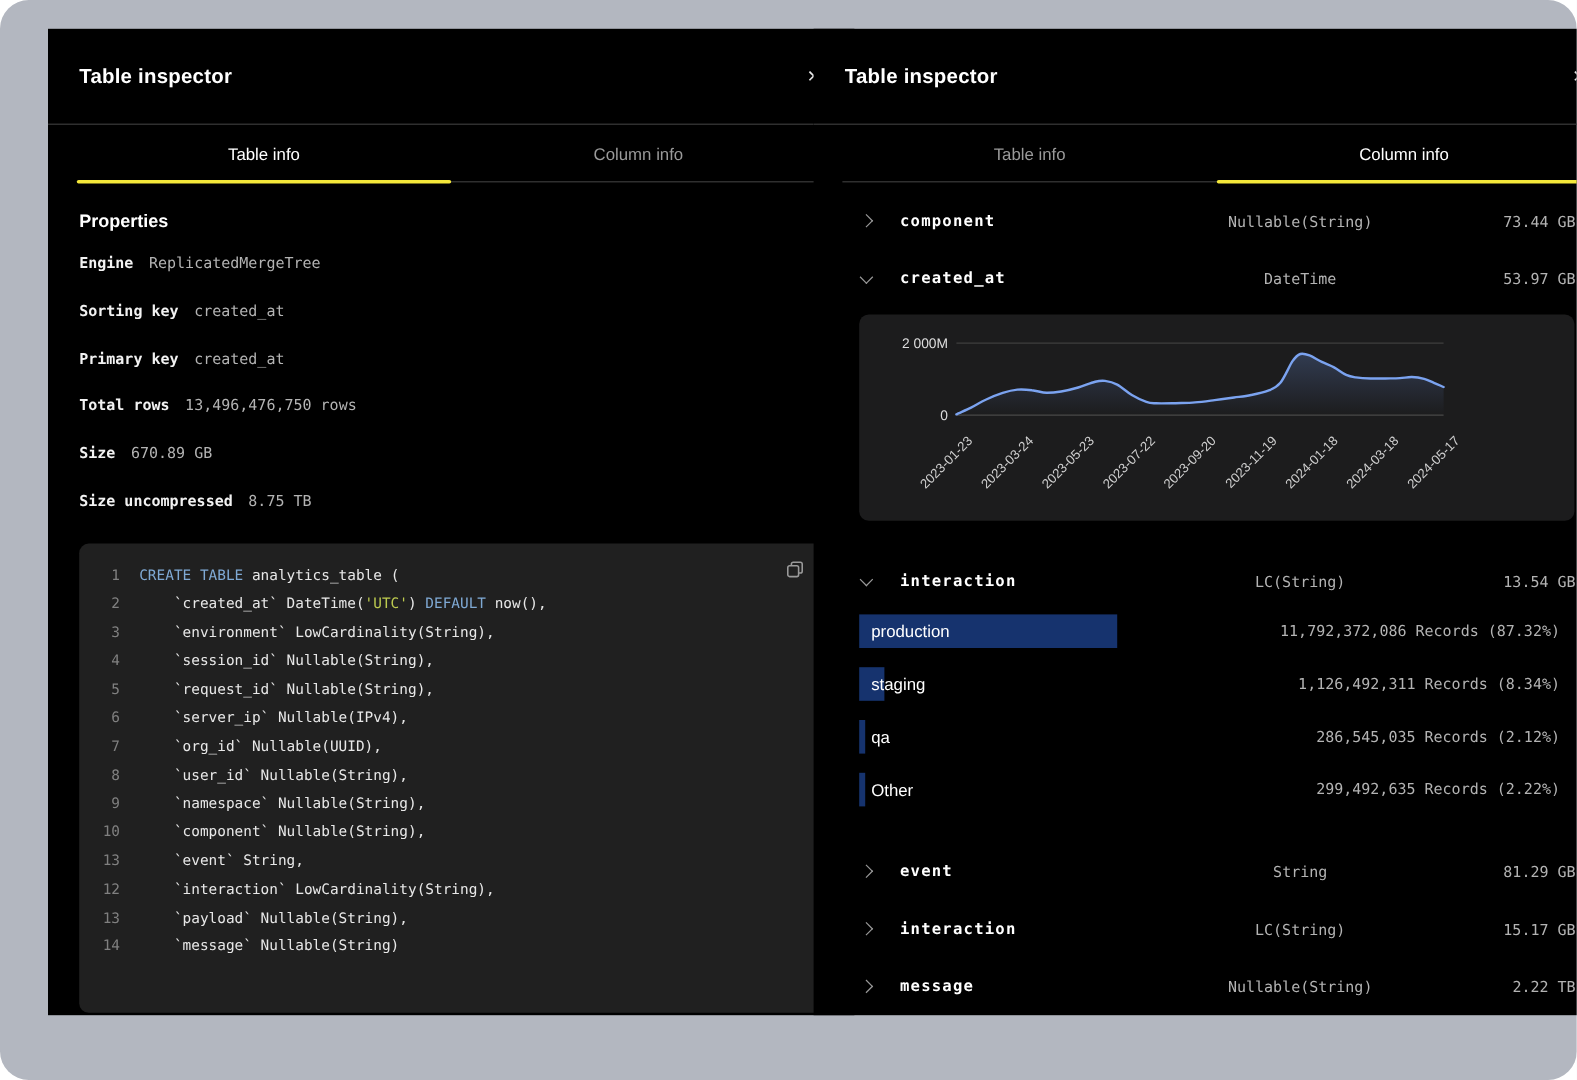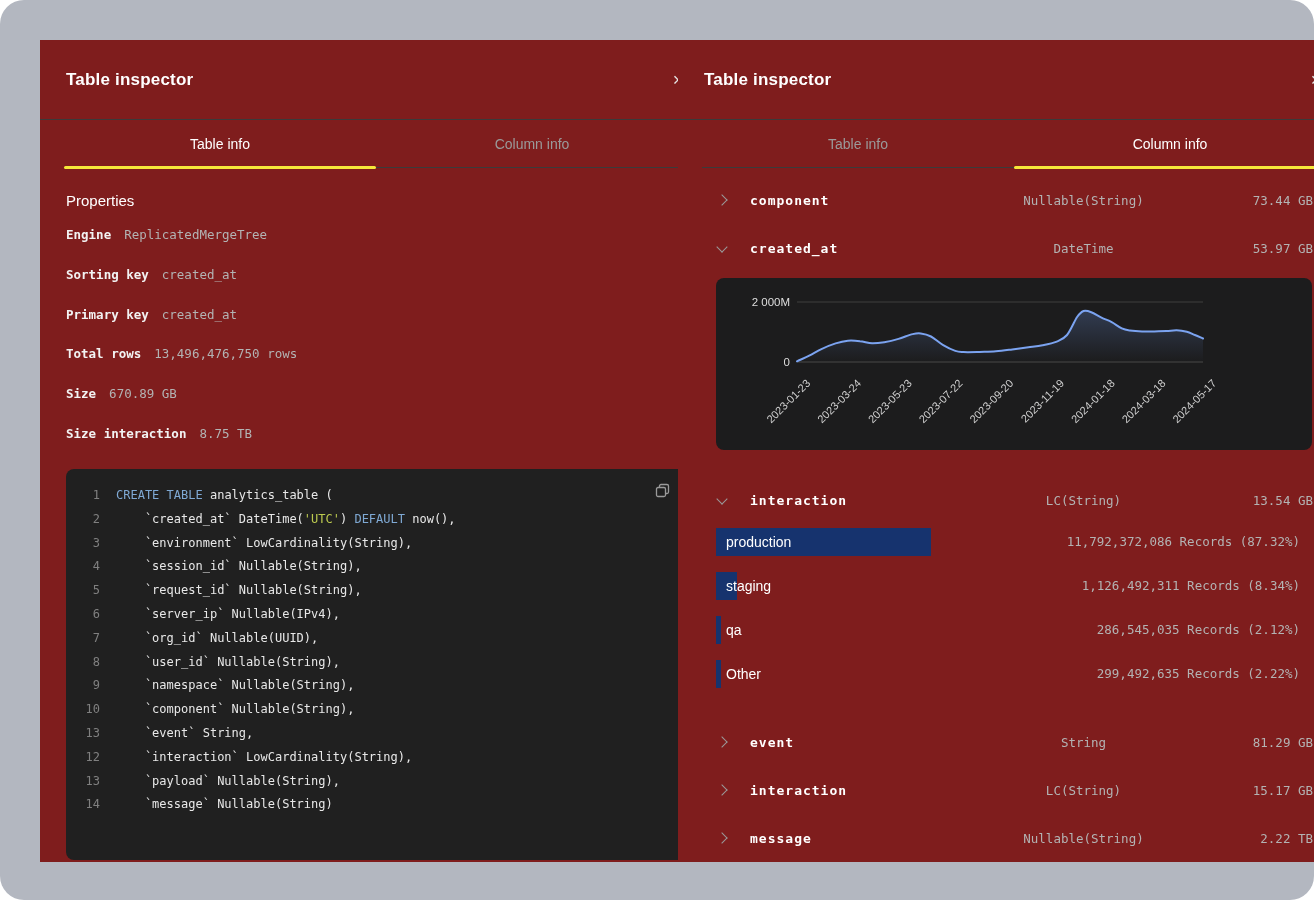--- a/index.html
+++ b/index.html
@@ -1,30 +1,30 @@
 <!DOCTYPE html>
 <html><head>
 <meta charset="utf-8">
 <style>
   html,body{margin:0;padding:0;background:#ffffff;}
   .canvas{position:relative;width:1314px;height:900px;background:#b3b7c0;border-radius:24px;overflow:hidden;font-family:"Liberation Sans",sans-serif;}
-  .panel{position:absolute;top:40px;width:672px;height:822px;background:#7f1d1d;overflow:hidden;color:#fff;}
+  .panel{position:absolute;top:24px;width:672px;height:822px;background:#000000;overflow:hidden;color:#fff;}
   #panel-left{left:40px;}
   #panel-right{left:678px;}
   .dlg-header{height:79px;display:flex;align-items:center;justify-content:space-between;padding:0 24px 0 26px;border-bottom:1px solid #3b3b3b;}
   .dlg-title{font-size:17px;font-weight:bold;letter-spacing:.2px;color:#fff;}
   .close-btn{background:none;border:0;color:#e6e6e6;font-size:14px;line-height:1;cursor:pointer;padding:4px;font-family:"DejaVu Sans",sans-serif;}
   .tabs{position:relative;display:flex;margin:0 24px;height:48px;}
   .tabs::before{content:"";position:absolute;left:0;right:0;bottom:0;height:1px;background:#3b3b3b;}
   .tab{flex:1;position:relative;display:flex;align-items:center;justify-content:center;font-size:14px;color:#9a9a9a;cursor:pointer;}
   .tab.active{color:#ffffff;}
   .tab.active::after{content:"";position:absolute;left:0;right:0;bottom:-1px;height:3px;background:#f5e83a;border-radius:2px;}
   
   .content-left{padding:0 26px;}
-  h3.section{font-size:15px;font-weight:normal;margin:24px 0 6px;color:#fff;}
+  h3.section{font-size:15px;font-weight:bold;margin:24px 0 6px;color:#fff;}
   .prop-row{display:flex;align-items:center;height:39.7px;font-family:"DejaVu Sans Mono",monospace;font-size:12.5px;}
   .prop-label{color:#f2f2f2;font-weight:bold;}
   .prop-value{color:#b3b3b3;padding-left:13px;}
   .codeblock{position:relative;background:#202020;border-radius:8px;margin:16px -6px 0 0;padding:14px 0 20px;}
   .code-line{display:flex;height:23.8px;align-items:center;font-family:"DejaVu Sans Mono",monospace;font-size:12px;white-space:pre;}
   .lnum{width:34px;text-align:right;color:#808080;flex:none;margin-right:16px;}
   .seg-kw{color:#7fa9d4;}
   .seg-str{color:#bcca4f;}
   .seg-pl{color:#e8e8e8;}
   .copy-btn{position:absolute;top:12px;right:20px;background:none;border:0;cursor:pointer;color:#9a9a9a;padding:2px;}
@@ -76,21 +76,21 @@
           </div>
           <div class="prop-row">
             <span class="prop-label">Total rows</span>
             <span class="prop-value">13,496,476,750 rows</span>
           </div>
           <div class="prop-row">
             <span class="prop-label">Size</span>
             <span class="prop-value">670.89 GB</span>
           </div>
           <div class="prop-row">
-            <span class="prop-label">Size interaction</span>
+            <span class="prop-label">Size uncompressed</span>
             <span class="prop-value">8.75 TB</span>
           </div>
         </div>
       <div class="codeblock">
         <button class="copy-btn">
           <svg width="15" height="15" viewBox="0 0 15 15">
             <rect x="4.5" y="1.5" width="9" height="9" rx="1.5" fill="none" stroke="currentColor" stroke-width="1.3"></rect>
             <rect x="1.5" y="4.5" width="9" height="9" rx="1.5" fill="#202020" stroke="currentColor" stroke-width="1.3"></rect>
           </svg>
         </button>

